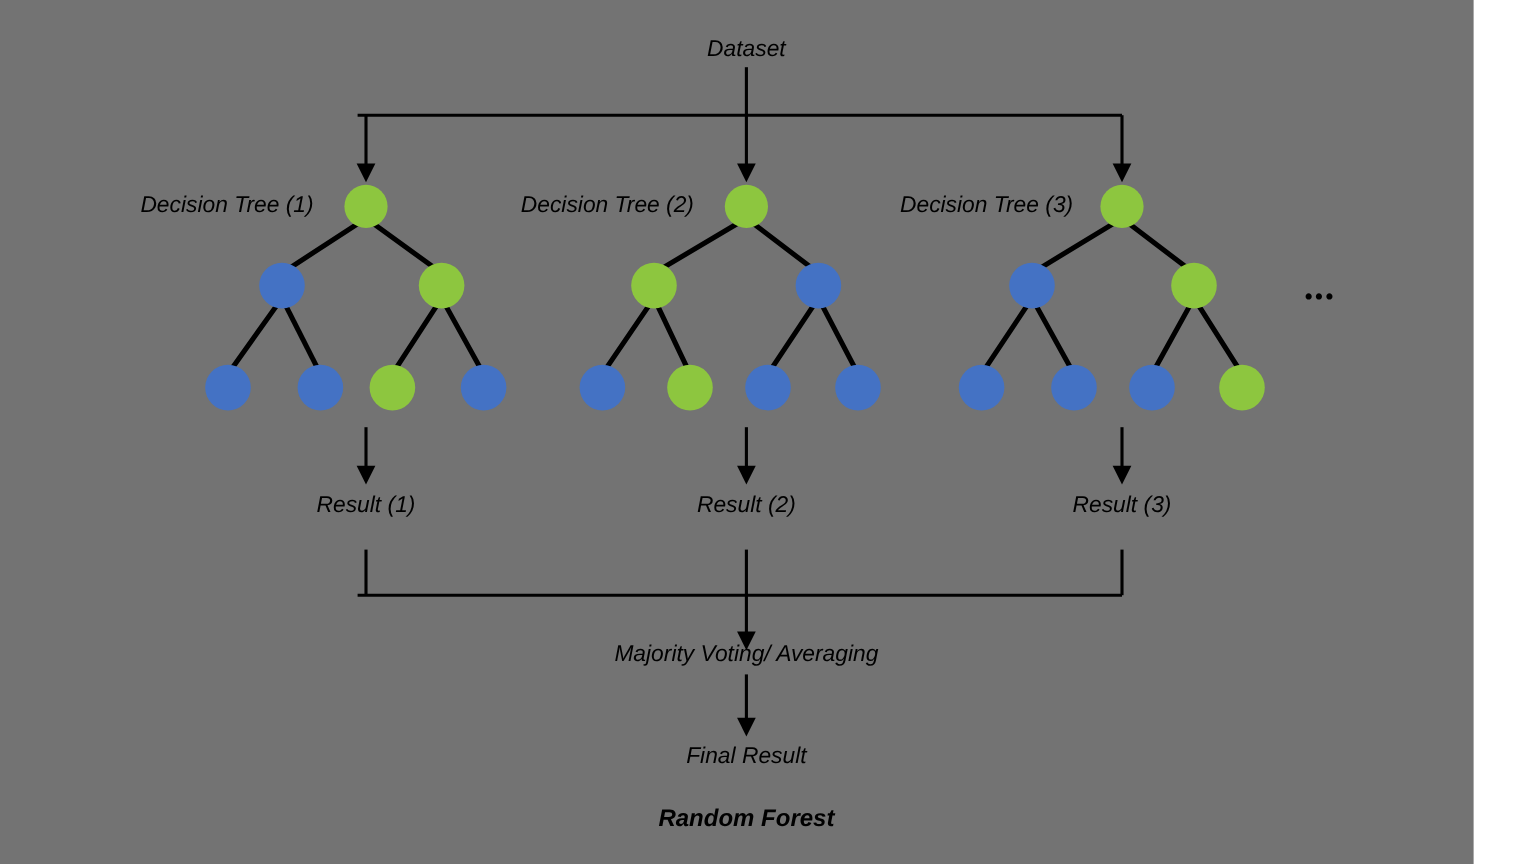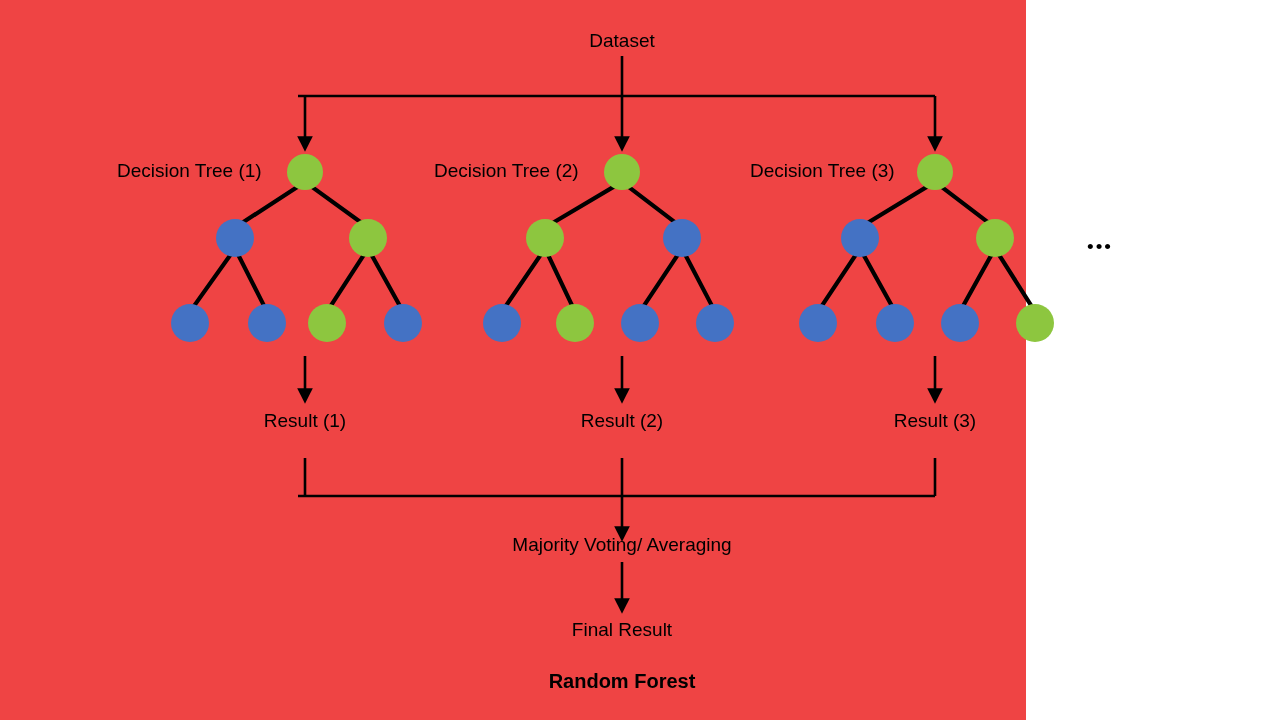--- a/index.html
+++ b/index.html
@@ -10,23 +10,24 @@
   }
   body {
     width: 1280px;
     height: 720px;
     overflow: hidden;
     font-family: "Liberation Sans", sans-serif;
     color: #000000;
   }
   #diagram-root {
     position: relative;
-    width: 1026px;
+    width: 1228px;
     height: 720px;
-    background: #ef4444;
+    background: #737373;
+    font-style: italic;
   }
   svg#rf-svg {
     position: absolute;
     left: 0;
     top: 0;
     width: 1280px;
     height: 720px;
     display: block;
   }
   .diagram-label {

